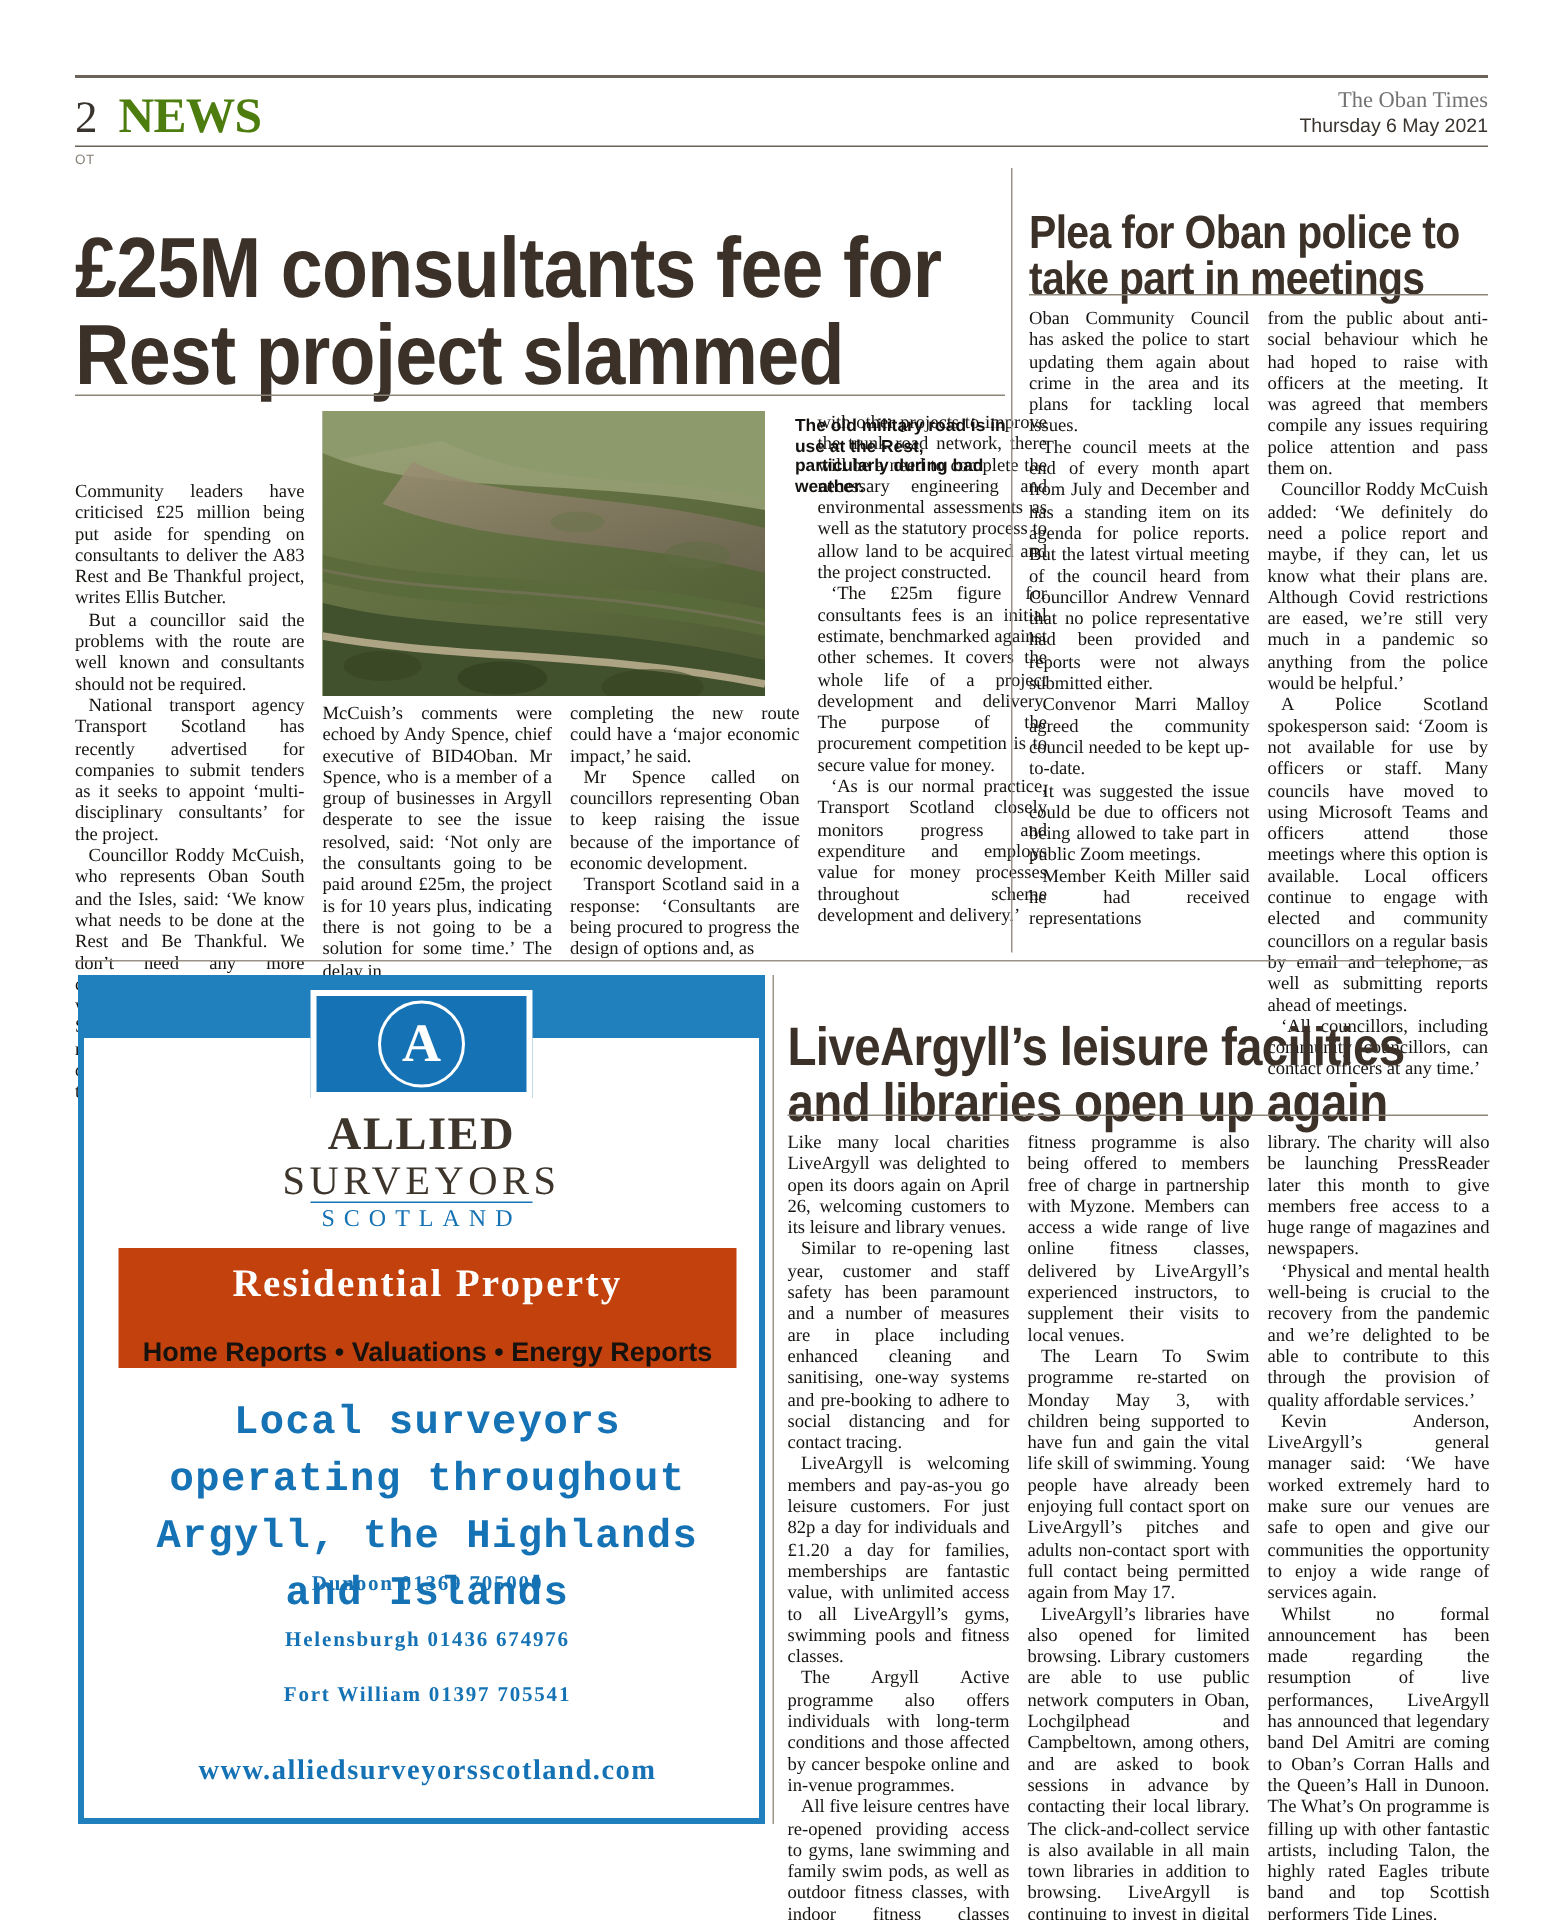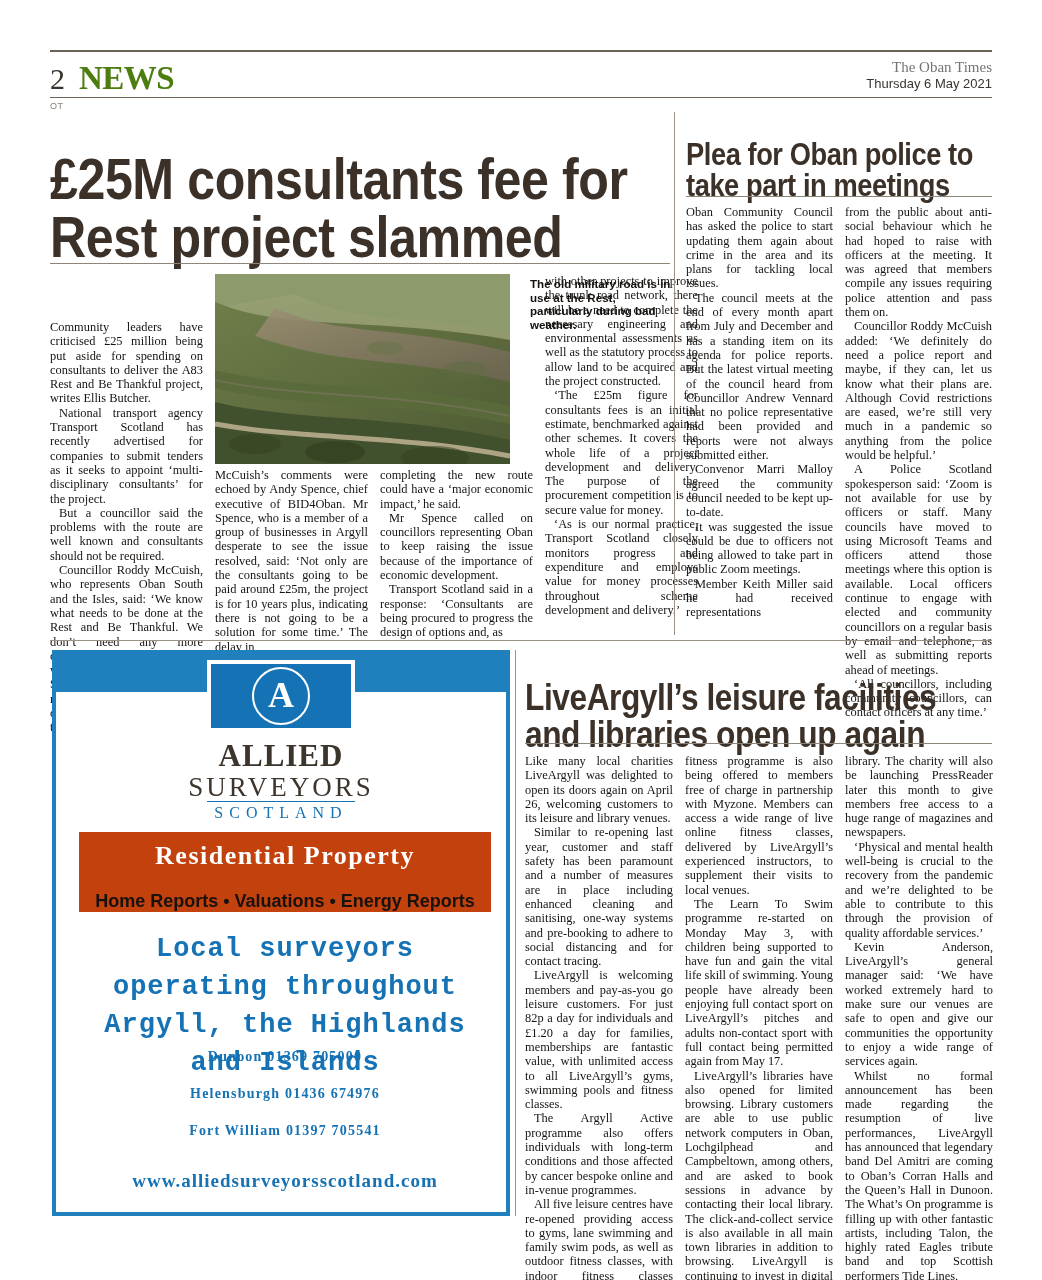--- a/index.html
+++ b/index.html
@@ -239,22 +239,22 @@
         <ellipse cx="250" cy="96" rx="22" ry="9" fill="#5f6c42"></ellipse>
         <ellipse cx="170" cy="74" rx="18" ry="7" fill="#6a7549"></ellipse>
       </g>
     </svg>
   </div>
   <div class="caption">The old military road is in use at the Rest, particularly during bad weather.</div>
 
   <div class="lead-cols">
     <div class="body-col lc1">
         <p class="first">Community leaders have criticised £25 million being put aside for spending on consultants to deliver the A83 Rest and Be Thankful project, writes Ellis Butcher.</p>
+        <p>But a councillor said the problems with the route are well known and consultants should not be required.</p>
         <p>National transport agency Transport Scotland has recently advertised for companies to submit tenders as it seeks to appoint ‘multi-disciplinary consultants’ for the project.</p>
-        <p>But a councillor said the problems with the route are well known and consultants should not be required.</p>
         <p>Councillor Roddy McCuish, who represents Oban South and the Isles, said: ‘We know what needs to be done at the Rest and Be Thankful. We don’t need any more consultants, let’s just get on with the job.’ Transport Scotland says contractors are required to ‘support the delivery of a new length of trunk road’. Mr</p>
       </div>
     <div class="body-col lc2">
         <p class="first">McCuish’s comments were echoed by Andy Spence, chief executive of BID4Oban. Mr Spence, who is a member of a group of businesses in Argyll desperate to see the issue resolved, said: ‘Not only are the consultants going to be paid around £25m, the project is for 10 years plus, indicating there is not going to be a solution for some time.’ The delay in</p>
       </div>
     <div class="body-col lc3">
         <p class="first">completing the new route could have a ‘major economic impact,’ he said.</p>
         <p>Mr Spence called on councillors representing Oban to keep raising the issue because of the importance of economic development.</p>
         <p>Transport Scotland said in a response: ‘Consultants are being procured to progress the design of options and, as</p>
       </div>

